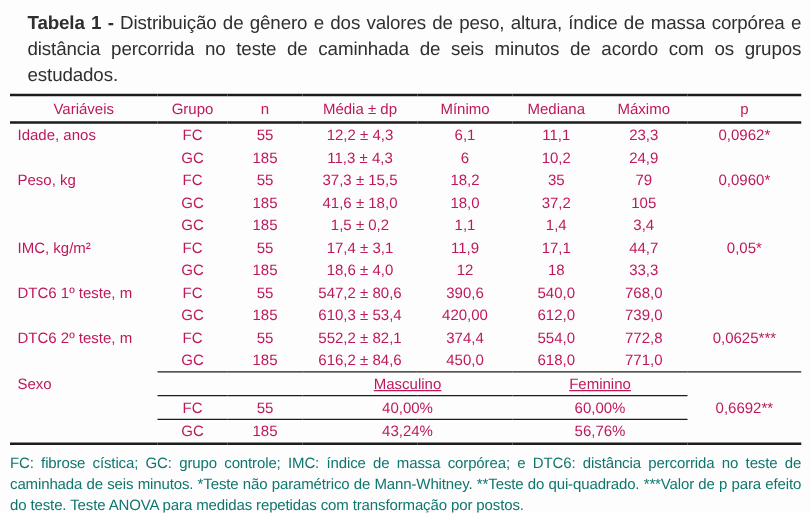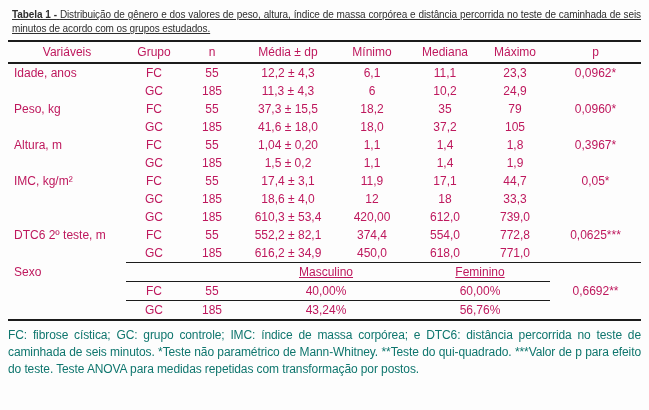--- a/index.html
+++ b/index.html
@@ -5,22 +5,22 @@
   html,body{margin:0;padding:0;}
   body{
     width:649px;height:410px;
     background:#fdfdfd;
     font-family:"Liberation Sans", sans-serif;
     color:#363636;
     overflow:hidden;
   }
   .page{width:633px;height:394px;padding:8px;}
   .caption{
-    font-size:10px;line-height:1.4;text-align:justify;
-    color:#2f2f2f;letter-spacing:-0.1px;margin:0 0 4px 4px;text-decoration:underline;
+    font-size:15px;line-height:1.4;text-align:justify;
+    color:#2f2f2f;letter-spacing:-0.1px;margin:0 0 4px 14px;
   }
   .caption .cap-label{font-weight:bold;}
   table.tbl{
     width:633px;border-collapse:collapse;table-layout:fixed;
     font-size:12px;color:#be185d;
     border-top:2px solid #1c1c1c;
     border-bottom:2px solid #1c1c1c;
   }
   col.c-var{width:118px;} col.c-grp{width:56px;} col.c-n{width:60px;}
   col.c-media{width:92px;} col.c-min{width:76px;} col.c-med{width:70px;}
@@ -110,39 +110,29 @@
           <td class="left"></td>
           <td>GC</td>
           <td>185</td>
           <td>41,6 ± 18,0</td>
           <td>18,0</td>
           <td>37,2</td>
           <td>105</td>
           <td></td>
         </tr>
 
-        <tr>
-          <td class="left">Altura, m</td>
-          <td>FC</td>
-          <td>55</td>
-          <td>1,04 ± 0,20</td>
-          <td>1,1</td>
-          <td>1,4</td>
-          <td>1,8</td>
-          <td>0,3967*</td>
-        </tr>
 
         <tr>
           <td class="left"></td>
           <td>GC</td>
           <td>185</td>
           <td>1,5 ± 0,2</td>
           <td>1,1</td>
           <td>1,4</td>
-          <td>1,9</td>
+          <td>3,4</td>
           <td></td>
         </tr>
 
         <tr>
           <td class="left">IMC, kg/m²</td>
           <td>FC</td>
           <td>55</td>
           <td>17,4 ± 3,1</td>
           <td>11,9</td>
           <td>17,1</td>
@@ -154,20 +144,30 @@
           <td class="left"></td>
           <td>GC</td>
           <td>185</td>
           <td>18,6 ± 4,0</td>
           <td>12</td>
           <td>18</td>
           <td>33,3</td>
           <td></td>
         </tr>
 
+        <tr>
+          <td class="left">DTC6 1º teste, m</td>
+          <td>FC</td>
+          <td>55</td>
+          <td>547,2 ± 80,6</td>
+          <td>390,6</td>
+          <td>540,0</td>
+          <td>768,0</td>
+          <td></td>
+        </tr>
 
         <tr>
           <td class="left"></td>
           <td>GC</td>
           <td>185</td>
           <td>610,3 ± 53,4</td>
           <td>420,00</td>
           <td>612,0</td>
           <td>739,0</td>
           <td></td>
@@ -181,21 +181,21 @@
           <td>374,4</td>
           <td>554,0</td>
           <td>772,8</td>
           <td>0,0625***</td>
         </tr>
 
         <tr>
           <td class="left"></td>
           <td>GC</td>
           <td>185</td>
-          <td>616,2 ± 34,9</td>
+          <td>616,2 ± 84,6</td>
           <td>450,0</td>
           <td>618,0</td>
           <td>771,0</td>
           <td></td>
         </tr>
 
     </tbody>
     <tbody>
       <tr class="sexo-head">
         <td class="left">Sexo</td>

